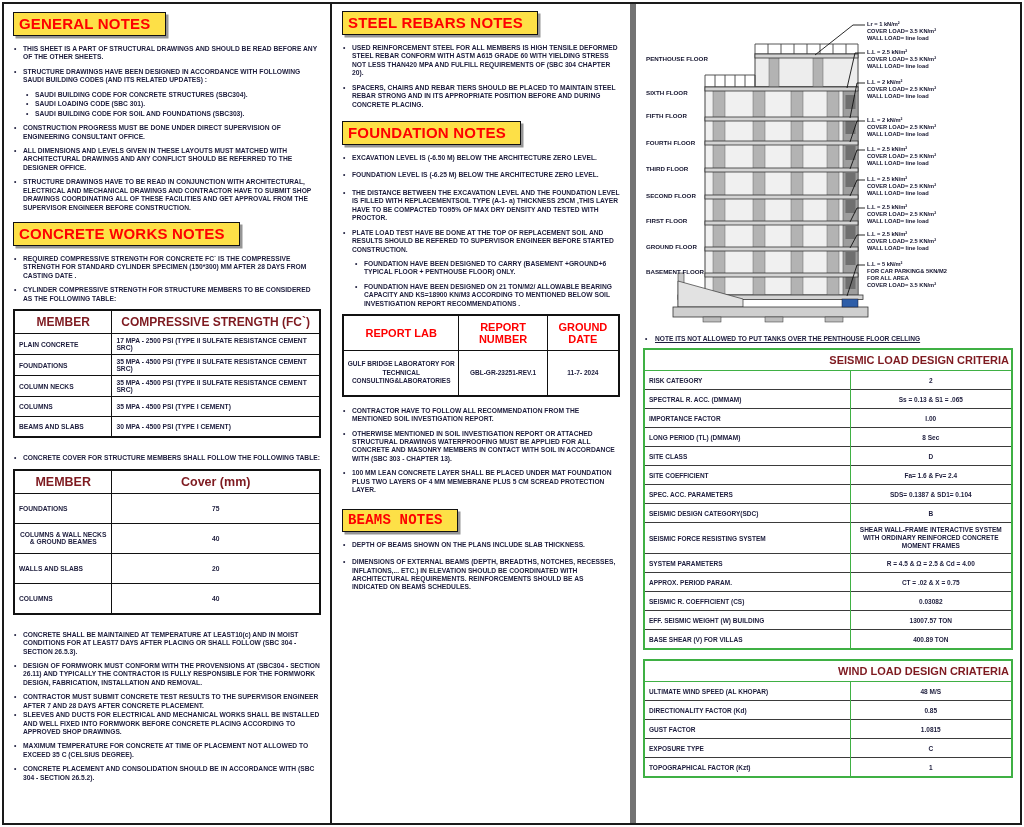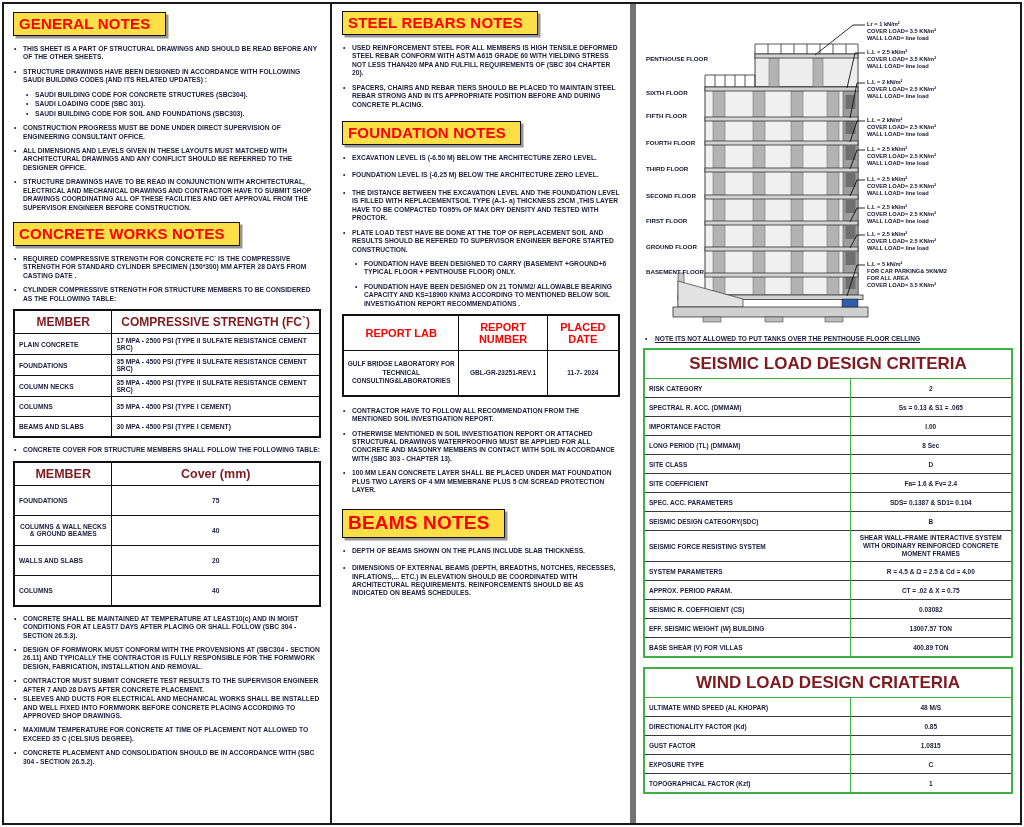--- a/index.html
+++ b/index.html
@@ -5,44 +5,44 @@
   html,body{margin:0;padding:0;background:#fff;}
   body{width:1024px;height:827px;overflow:hidden;font-family:"Liberation Sans","DejaVu Sans",sans-serif;color:#1c1c3c;}
   .sheet{position:absolute;left:2px;top:2px;right:2px;bottom:2px;border:2px solid #1a1a1a;display:flex;background:#fff;}
   .col{box-sizing:border-box;overflow:hidden;}
   .col-left{width:328px;border-right:2px solid #1a1a1a;padding:8px 9px 4px 9px;}
   .col-mid{width:304px;border-right:6px solid #737373;padding:7px 10px 4px 10px;}
   .col-right{flex:1;padding:6px 7px 4px 7px;}
 
   .hbox{display:inline-block;border:1.6px solid #111;background:#fde047;box-shadow:2.5px 2.5px 0 #969696;
         color:#fe0000;font-weight:bold;font-size:15px;letter-spacing:.2px;padding:2px 14px 3px 5px;margin:0 0 9px 0;white-space:nowrap;}
-  .hbox.small{font-size:19px;}
+  .hbox.small{font-size:14px;font-family:Liberation Mono, monospace;}
 
   .note{position:relative;padding-left:10px;margin:0 0 6px 0;font-size:6.7px;font-weight:bold;line-height:1.26;color:#1c1c3c;}
   .note::before{content:"•";position:absolute;left:1px;top:0;}
   .subnote{margin-left:12px;}
   .notes-block{margin-bottom:4px;}
 
   table{border-collapse:collapse;width:100%;background:#fff;}
-  .blk-tbl{border:2px solid #111;margin:3px 0 8px 0;}
+  .blk-tbl{border:2px solid #111;margin:3px 0 16px 0;}
   .blk-tbl th,.blk-tbl td{border:1.5px solid #111;}
   .blk-tbl th{color:#7e1a20;font-size:12px;font-weight:bold;padding:4px 2px;}
   .blk-tbl td{font-size:6.7px;font-weight:bold;color:#1c1c3c;padding:3px 4px;}
   .blk-tbl td.val{text-align:left;}
   .cov td.val{text-align:center;}
   .cov td{padding:11px 4px;}
   .cov th{font-size:12.5px;}
   .memb{width:32%;}
 
   .rep-tbl{border:2px solid #111;margin:4px 0 10px 0;}
   .rep-tbl th{border:1.5px solid #111;color:#fe0000;font-size:11px;font-weight:bold;padding:5px 2px;line-height:1.1;}
   .rep-tbl td{border:1.5px solid #111;font-size:6.5px;font-weight:bold;text-align:center;padding:9px 3px;line-height:1.3;}
 
   .grn-tbl{border:2px solid #3fb044;margin:0 0 9px 0;}
-  .grn-tbl .ttl{color:#7e1a20;font-size:17px;font-weight:bold;text-align:center;padding:4px 2px;border-bottom:1.6px solid #3fb044;}
+  .grn-tbl .ttl{color:#7e1a20;font-size:11px;font-weight:bold;text-align:right;padding:4px 2px;border-bottom:1.6px solid #3fb044;}
   .grn-tbl td{font-size:6.5px;font-weight:bold;color:#1c1c3c;border-top:1.3px solid #3b3b3b;padding:5.5px 4px;}
   .grn-tbl td.lbl{width:56%;border-right:1.6px solid #3fb044;}
   .grn-tbl td.v{text-align:center;}
   .grn-tbl tr.first td{border-top:none;}
 
   .diagram{position:relative;height:322px;margin:1px 0 2px 0;}
   .diagram svg{position:absolute;left:0;top:0;}
   .floor-lbl{position:absolute;left:3px;width:90px;font-size:6.2px;font-weight:bold;color:#14142e;}
   .ann{position:absolute;left:224px;width:108px;font-size:5.7px;font-weight:bold;line-height:1.25;color:#14142e;}
   .dnote{position:relative;font-size:6.6px;font-weight:bold;margin:2px 0 6px 2px;padding-left:10px;}
@@ -156,21 +156,21 @@
       <div class="note">PLATE LOAD TEST HAVE BE DONE AT THE TOP OF REPLACEMENT SOIL AND RESULTS SHOULD BE REFERED TO SUPERVISOR ENGINEER BEFORE STARTED CONSTRUCTION.</div>
       <div class="note subnote">FOUNDATION HAVE BEEN DESIGNED TO CARRY (BASEMENT +GROUND+6 TYPICAL FLOOR + PENTHOUSE  FLOOR) ONLY.</div>
       <div class="note subnote">FOUNDATION HAVE BEEN DESIGNED ON 21 TON/M2/ ALLOWABLE BEARING CAPACITY AND KS=18900 KN/M3  ACCORDING TO MENTIONED BELOW SOIL INVESTIGATION REPORT RECOMMENDATIONS .</div>
     </div>
 
     <table class="rep-tbl">
       <tbody>
           <tr>
         <th style="width:42%;">REPORT LAB</th>
         <th style="width:32%;">REPORT NUMBER</th>
-        <th>PLACED DATE</th>
+        <th>GROUND DATE</th>
       </tr>
       <tr>
         <td>GULF BRIDGE LABORATORY FOR TECHNICAL CONSULTING&amp;LABORATORIES</td>
         <td>GBL-GR-23251-REV.1</td>
         <td>11-7- 2024</td>
       </tr>
     </tbody>
       </table>
 
     <div class="notes-block">

